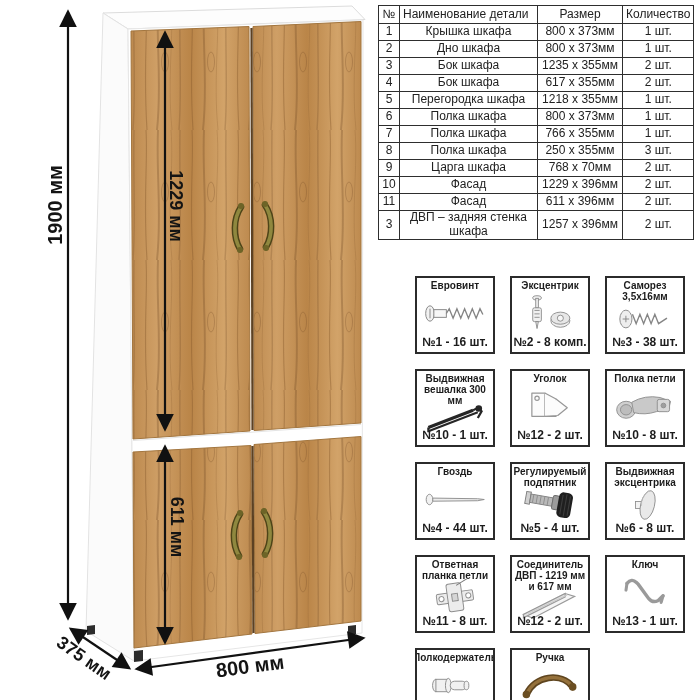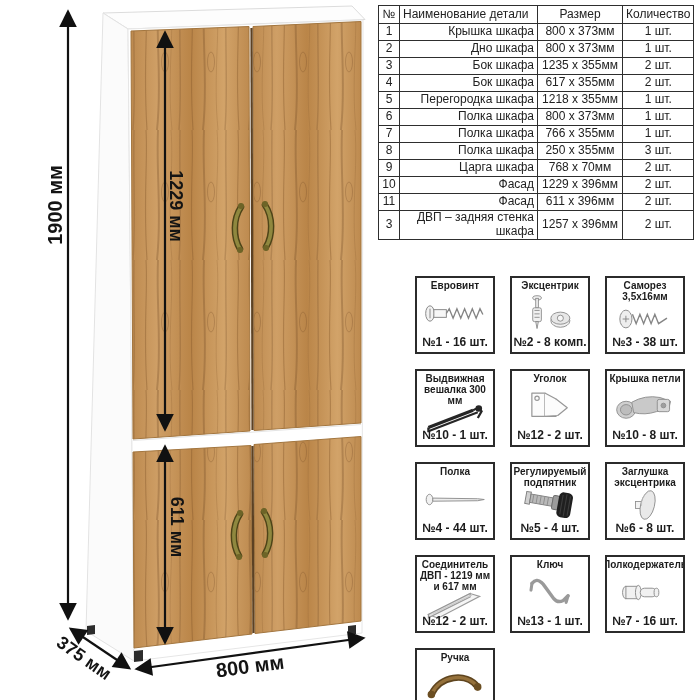--- a/index.html
+++ b/index.html
@@ -11,21 +11,21 @@
   #wardrobe-svg{position:absolute;left:0;top:0;}
 
   
   #parts-table{position:absolute;left:378px;top:5px;border-collapse:collapse;
                table-layout:fixed;font-size:12px;color:#222;}
   #parts-table th,#parts-table td{border:1.5px solid #2e2e2e;padding:0 3px;
                line-height:1.15;height:16px;overflow:hidden;}
   #parts-table th{font-weight:normal;text-align:center;height:17px;}
   #parts-table th.h-name{text-align:left;}
   #parts-table td.col-num{text-align:center;}
-  #parts-table td.col-name{text-align:right;}
+  #parts-table td.col-name{text-align:center;}
   #parts-table td.col-size{text-align:center;white-space:nowrap;}
   #parts-table td.col-qty{text-align:center;white-space:nowrap;}
 
   
   #hardware-grid{position:absolute;left:415px;top:276px;display:grid;
     grid-template-columns:repeat(3,80px);grid-auto-rows:78px;gap:15px;}
   .hw-cell{border:2px solid #2b2b2b;background:#fff;box-sizing:border-box;
     display:flex;flex-direction:column;align-items:center;justify-content:space-between;
     overflow:hidden;}
   .hw-title{font-weight:bold;font-size:10px;line-height:1.12;text-align:center;
@@ -292,36 +292,36 @@
               <path d="M9 7 h15 v27 h-15 z"></path>
               <circle cx="15" cy="13" r="2.5"></circle>
               <path d="M24 7 l13 7 v20 l-13 0"></path>
               <path d="M37 14 l13 10 l-11 9 l-15 1"></path>
             </g>
           </svg>
         </div>
         <div class="hw-count">№12 - 2 шт.</div>
       </div>
       <div class="hw-cell">
-        <div class="hw-title">Крышка петли</div>
+        <div class="hw-title">Полка петли</div>
         <div class="hw-icon">
           <svg viewBox="0 0 64 36" width="62" height="34">
             <g stroke="#8f8f8f">
               <ellipse cx="12" cy="22" rx="10" ry="9" fill="#cfcfcf"></ellipse>
               <ellipse cx="12" cy="22" rx="6" ry="5.5" fill="#bdbdbd"></ellipse>
               <path d="M18 14 q14 -8 30 -5 l11 4 l-2 9 l-13 2 q-12 4 -24 1 z" fill="#c9c9c9"></path>
               <rect x="45" y="11" width="13" height="13" rx="2" fill="#d8d8d8"></rect>
               <circle cx="51.5" cy="17.5" r="2.5" fill="#9f9f9f"></circle>
             </g>
           </svg>
         </div>
         <div class="hw-count">№10 - 8 шт.</div>
       </div>
       <div class="hw-cell">
-        <div class="hw-title">Полка</div>
+        <div class="hw-title">Гвоздь</div>
         <div class="hw-icon">
           <svg viewBox="0 0 66 18" width="64" height="17">
             <ellipse cx="6" cy="9" rx="3.5" ry="5.5" fill="#f1f1f1" stroke="#8d8d8d"></ellipse>
             <path d="M9.5 7.5 L57 8.2 L64 9 L57 10.3 L9.5 10.8 z" fill="#ededed" stroke="#8d8d8d"></path>
           </svg>
         </div>
         <div class="hw-count">№4 - 44 шт.</div>
       </div>
       <div class="hw-cell">
         <div class="hw-title">Регулируемый подпятник</div>
@@ -333,29 +333,45 @@
               <path d="M11 12 v9 M15 12 v9 M19 12 v9 M23 12 v9 M27 12 v9" stroke="#8d8d8d" stroke-width="1"></path>
               <rect x="32" y="9" width="7" height="15" rx="2" fill="#9c9c9c" stroke="#6f6f6f"></rect>
               <rect x="38" y="4" width="15" height="27" rx="5" fill="#1f1f1f"></rect>
               <path d="M42 7 v21 M46 5.5 v24 M50 7 v21" stroke="#3c3c3c" stroke-width="1.2"></path>
             </g>
           </svg>
         </div>
         <div class="hw-count">№5 - 4 шт.</div>
       </div>
       <div class="hw-cell">
-        <div class="hw-title">Заглушка эксцентрика</div>
+        <div class="hw-title">Выдвижная эксцентрика</div>
         <div class="hw-icon">
           <svg viewBox="0 0 44 44" width="40" height="41">
             <rect x="11" y="18" width="9" height="8" fill="#f3f3f3" stroke="#8d8d8d"></rect>
             <ellipse cx="25" cy="22" rx="8" ry="17" fill="#e9e9e9" stroke="#8d8d8d" transform="rotate(14 25 22)"></ellipse>
             <path d="M26 6 q-9 7 -8 17" stroke="#bdbdbd" fill="none"></path>
           </svg>
         </div>
         <div class="hw-count">№6 - 8 шт.</div>
+      </div>
+      <div class="hw-cell">
+        <div class="hw-title">Ответная планка петли</div>
+        <div class="hw-icon">
+          <svg viewBox="0 0 64 52" width="58" height="48">
+            <g fill="#ececec" stroke="#8d8d8d" stroke-width="1.3" transform="rotate(-8 32 26)">
+              <rect x="7" y="18" width="50" height="14" rx="2"></rect>
+              <rect x="22" y="6" width="20" height="38" rx="3"></rect>
+              <circle cx="13.5" cy="25" r="3.5" fill="#fff"></circle>
+              <circle cx="50.5" cy="25" r="3.5" fill="#fff"></circle>
+              <rect x="28" y="20" width="8" height="10" fill="#d6d6d6"></rect>
+              <path d="M36 9 l16 -7" stroke="#777"></path>
+            </g>
+          </svg>
+        </div>
+        <div class="hw-count">№11 - 8 шт.</div>
       </div>
       <div class="hw-cell">
         <div class="hw-title">Соединитель ДВП - 1219 мм и 617 мм</div>
         <div class="hw-icon">
           <svg viewBox="0 0 64 40" width="62" height="38">
             <g fill="#f5f5f5" stroke="#9a9a9a" stroke-width="1.2">
               <path d="M4 32 L48 10 L58 13 L14 36 z"></path>
               <path d="M4 32 L48 10 L48 13.5 L4 35.5 z" fill="#e2e2e2"></path>
               <path d="M9 31 L50 11.5" stroke="#cccccc"></path>
             </g>

